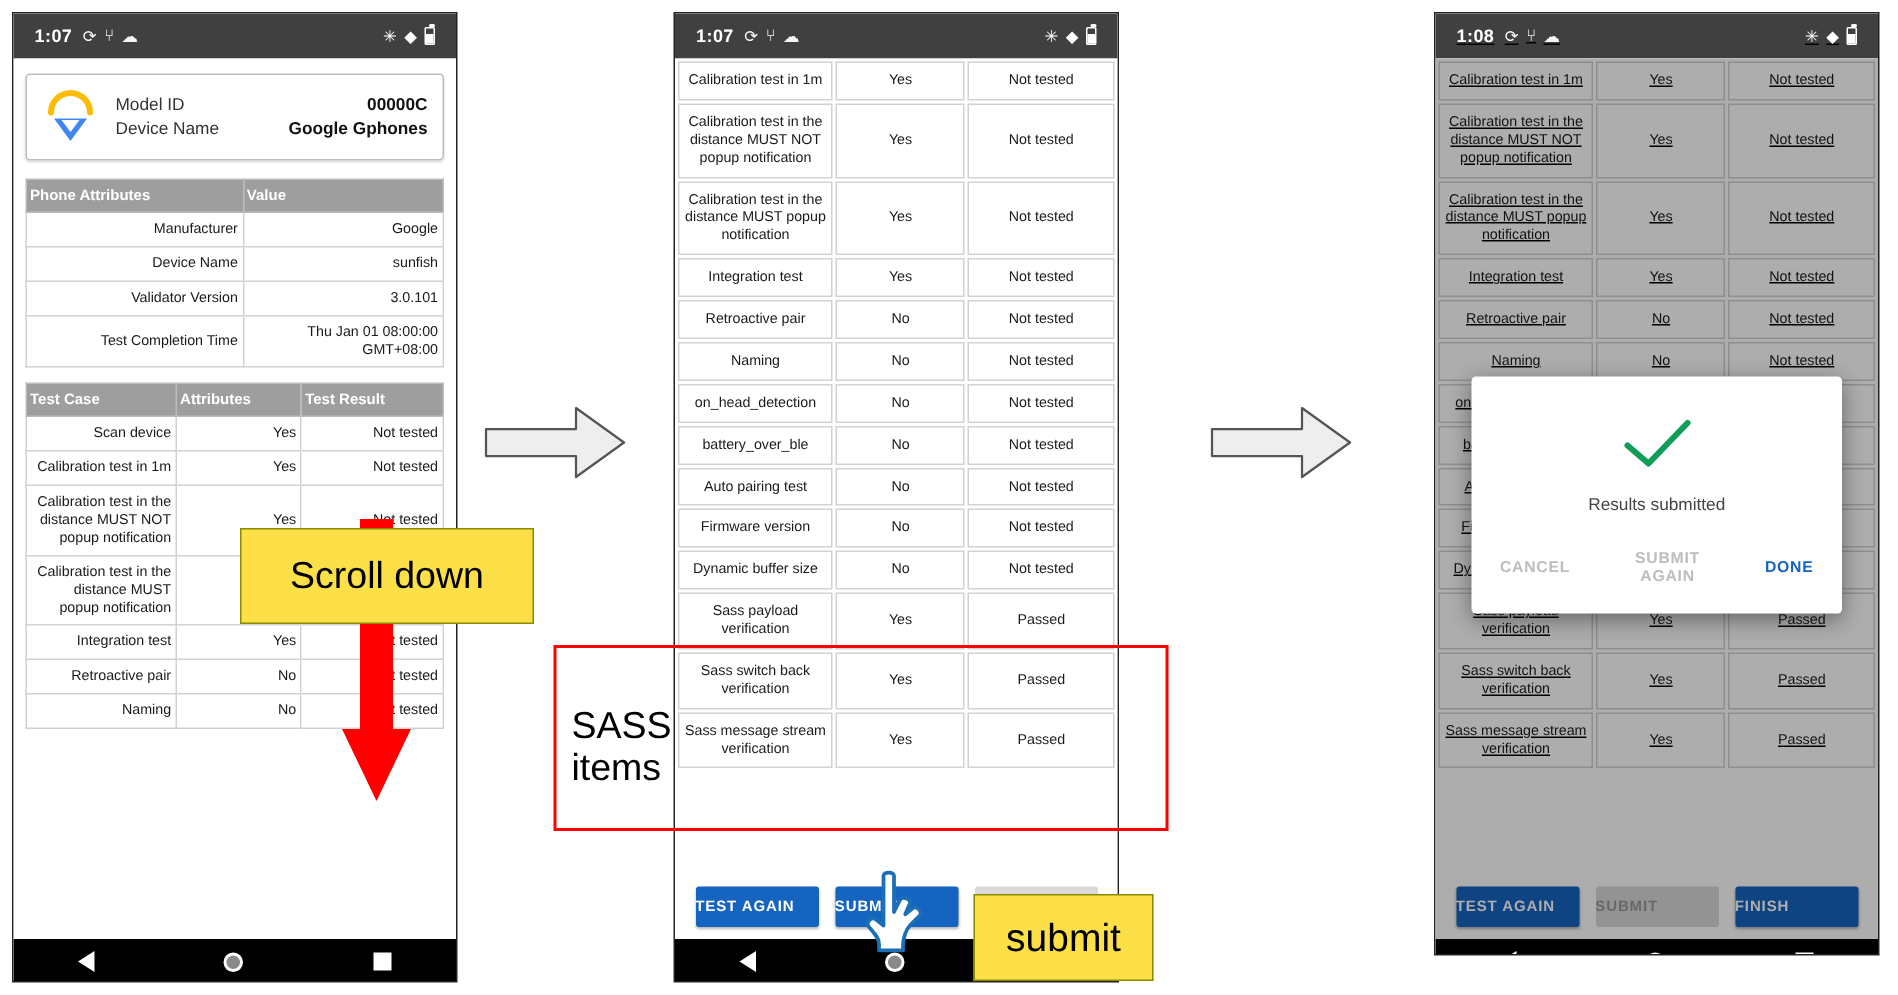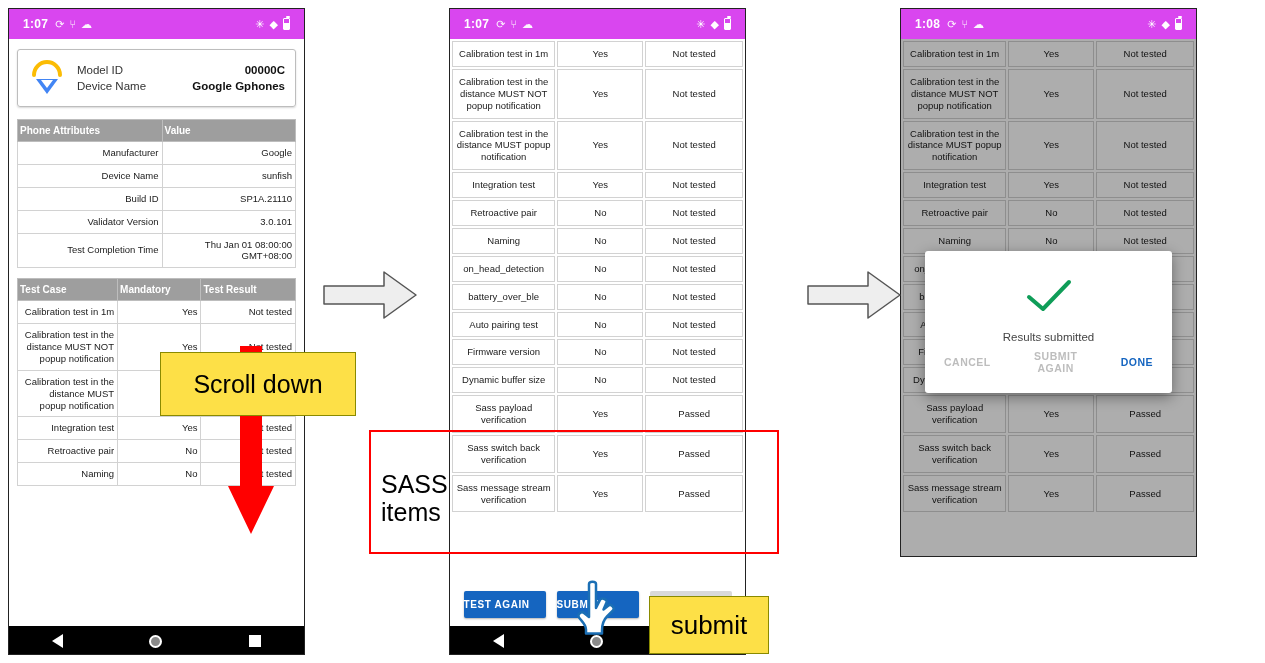--- a/index.html
+++ b/index.html
@@ -13,25 +13,25 @@
   }
 
   .phone {
     position: absolute;
     background: #ffffff;
     border: 1px solid #222;
     overflow: hidden;
   }
   #phone1 { left: 8px;  top: 8px; width: 297px; height: 647px; }
   #phone2 { left: 449px; top: 8px; width: 297px; height: 647px; }
-  #phone3 { left: 900px; top: 8px; width: 297px; height: 549px; }
+  #phone3 { left: 956px; top: 8px; width: 297px; height: 629px; text-decoration: underline; }
 
   .statusbar {
     height: 30px;
-    background: #d946ef;
+    background: #404040;
     color: #ffffff;
     display: flex;
     align-items: center;
     padding: 0 14px;
     font-size: 12px;
   }
   .statusbar .time { font-weight: bold; letter-spacing: 0.3px; }
   .statusbar .sicons { display: flex; gap: 5px; margin-left: 7px; font-size: 11px; opacity: .95; }
   .statusbar .spacer { flex: 1; }
   .statusbar .ricons { display: flex; gap: 5px; font-size: 11px; align-items: center; }
@@ -160,21 +160,21 @@
   .dialog {
     position: absolute;
     left: 24px; right: 24px; top: 212px;
     background: #ffffff;
     border-radius: 3px;
     box-shadow: 0 4px 14px rgba(0,0,0,.4);
     padding: 20px 0 6px 0;
     text-align: center;
   }
   .dialog .check { margin: 6px auto 16px auto; width: 52px; height: 38px; }
-  .dialog .msg { font-size: 11.5px; color: #444; }
+  .dialog .msg { font-size: 11.5px; color: #444; margin-bottom: 16px; }
   .dialog .actions {
     display: flex; justify-content: flex-end; gap: 6px;
     padding: 0 10px 6px 10px;
   }
   .dlgbtn {
     font-size: 10.5px; font-weight: bold; letter-spacing: .5px;
     padding: 7px 9px; background: transparent; border: none; cursor: pointer;
   }
   .dlgbtn.muted { color: #bdbdbd; }
   .dlgbtn.primary { color: #1565c0; }
@@ -264,40 +264,41 @@
       </tr>
       <tr>
         <td>Manufacturer</td>
         <td>Google</td>
       </tr>
       <tr>
         <td>Device Name</td>
         <td>sunfish</td>
       </tr>
       <tr>
-        <td>Build ID</td>
-        <td>SP1A.21110</td>
-      </tr>
-      <tr>
         <td>Validator Version</td>
         <td>3.0.101</td>
       </tr>
       <tr>
         <td>Test Completion Time</td>
         <td>Thu Jan 01 08:00:00 GMT+08:00</td>
       </tr>
     </tbody>
       </table>
 
     <table class="tbl">
       <tbody>
           <tr>
         <th style="width:36%">Test Case</th>
-        <th style="width:30%">Mandatory</th>
+        <th style="width:30%">Attributes</th>
         <th style="width:34%">Test Result</th>
+      </tr>
+      <tr>
+        <td>Scan device</td>
+        <td>Yes</td>
+        <td>Not tested</td>
       </tr>
       <tr>
         <td>Calibration test in 1m</td>
         <td>Yes</td>
         <td>Not tested</td>
       </tr>
       <tr>
         <td>Calibration test in the distance MUST NOT popup notification</td>
         <td>Yes</td>
         <td>Not tested</td>

